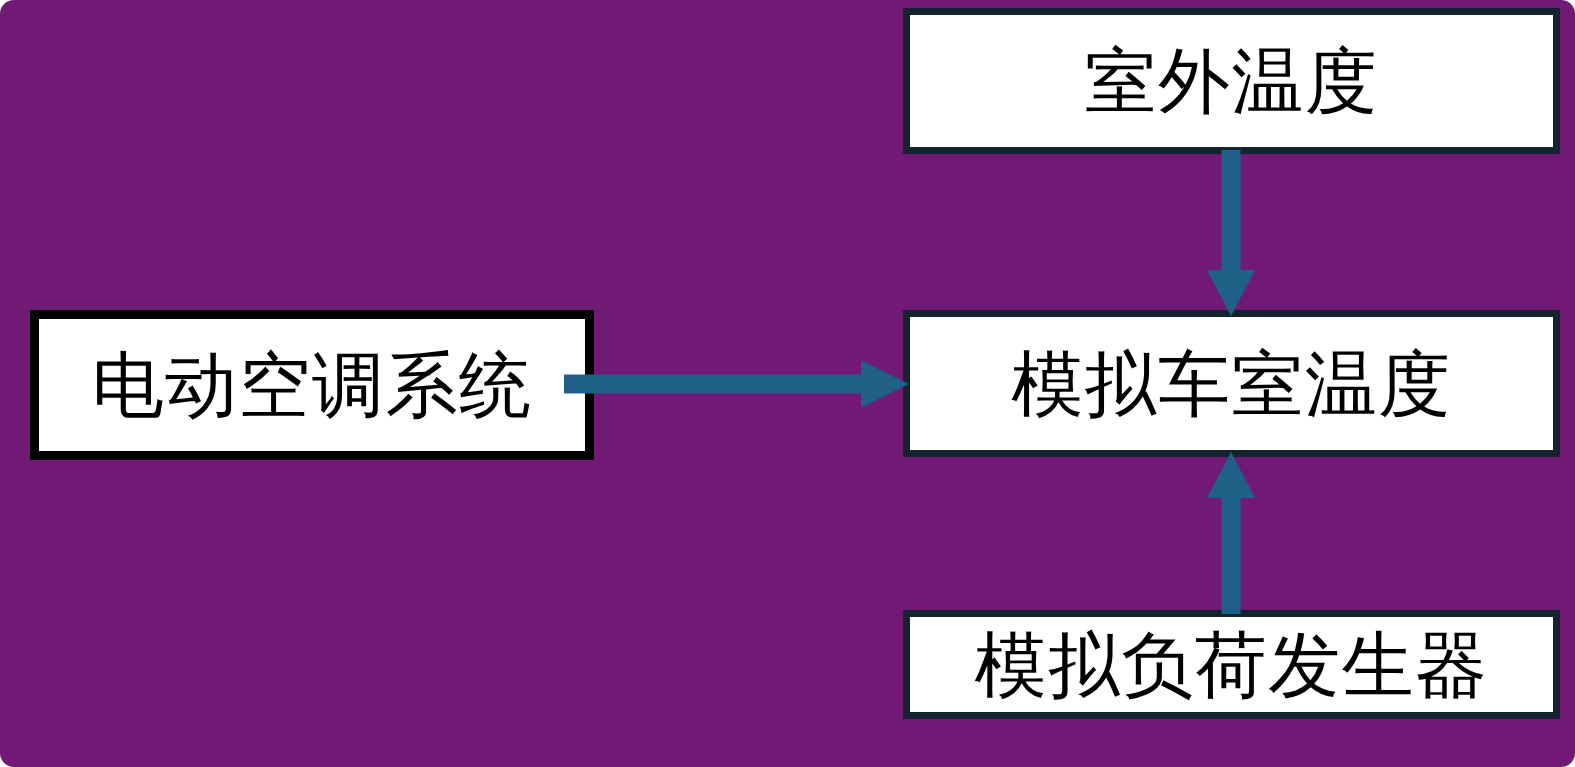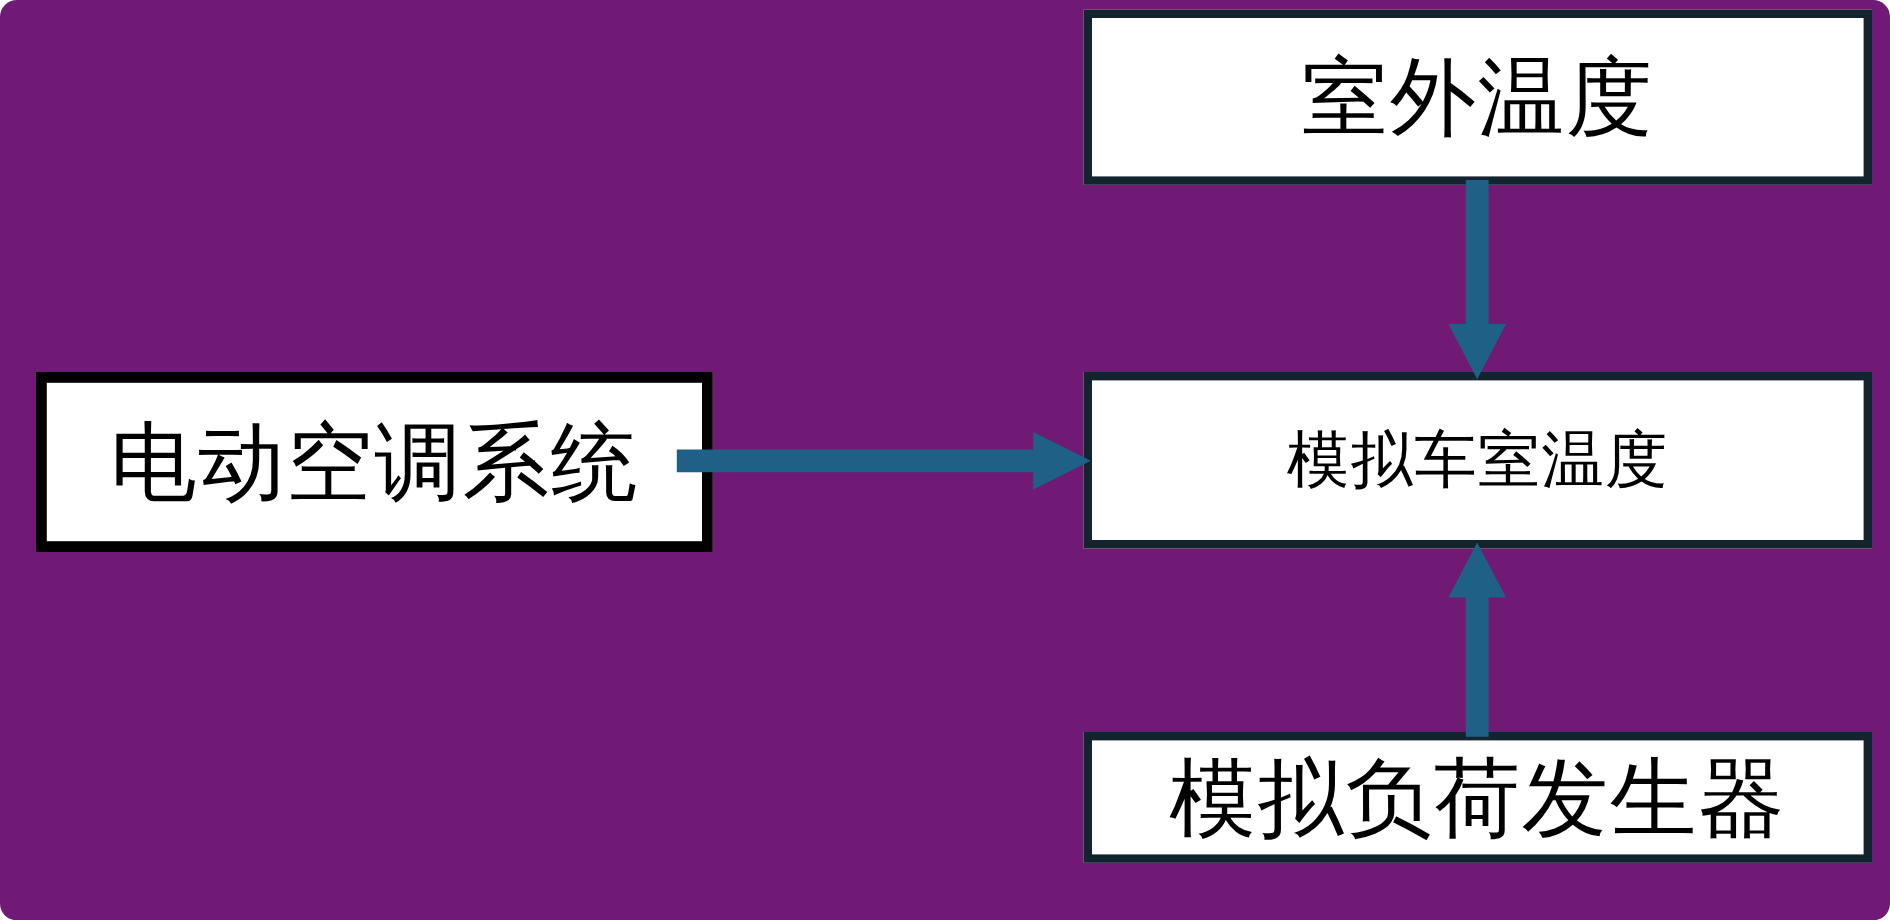--- a/index.html
+++ b/index.html
@@ -47,21 +47,21 @@
     left: 903px;  top: 310px; width: 657px; height: 147px;
     border: 7px solid #14242F;
   }
   #box-load-generator {
     left: 903px;  top: 610px; width: 657px; height: 109px;
     border: 7px solid #14242F;
   }
 
   #label-outdoor-temp   { font-size: 72px; }
   #label-ac-system      { font-size: 72px; }
-  #label-cabin-temp     { font-size: 52px; }
+  #label-cabin-temp     { font-size: 72px; }
   #label-load-generator { font-size: 72px; }
 
   
   .arrow-svg {
     position: absolute;
     overflow: visible;
   }
   #arrow-outdoor-to-cabin {
     left: 1196px; top: 150px; width: 70px; height: 166px;
   }

